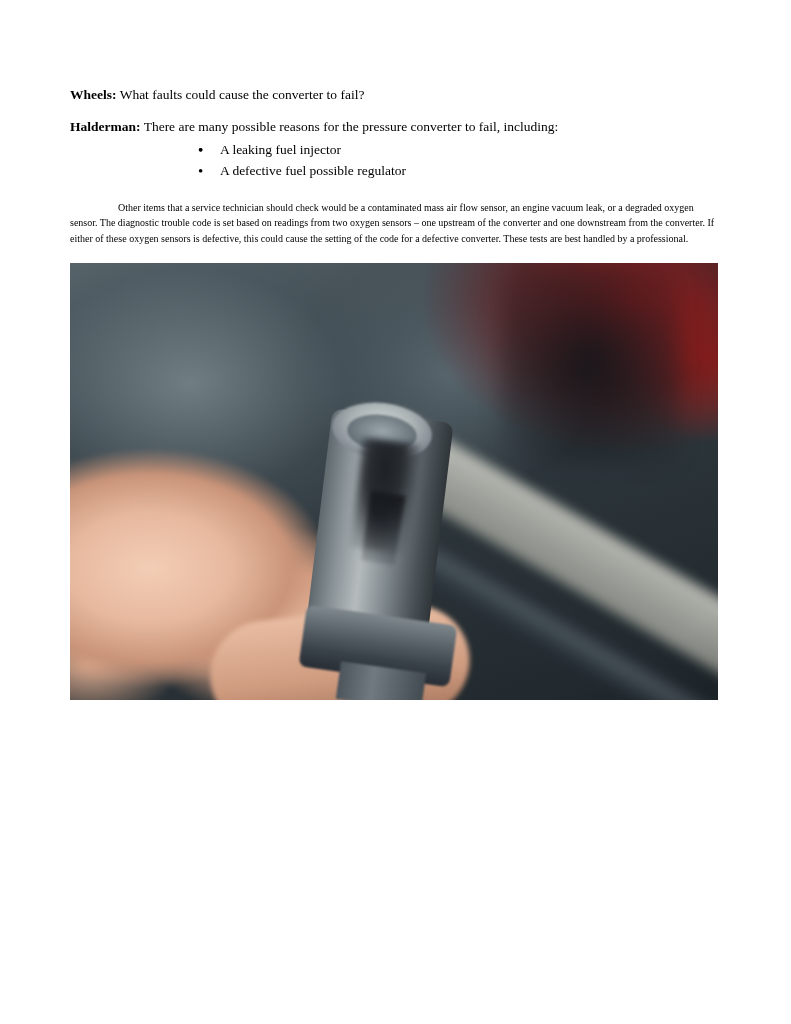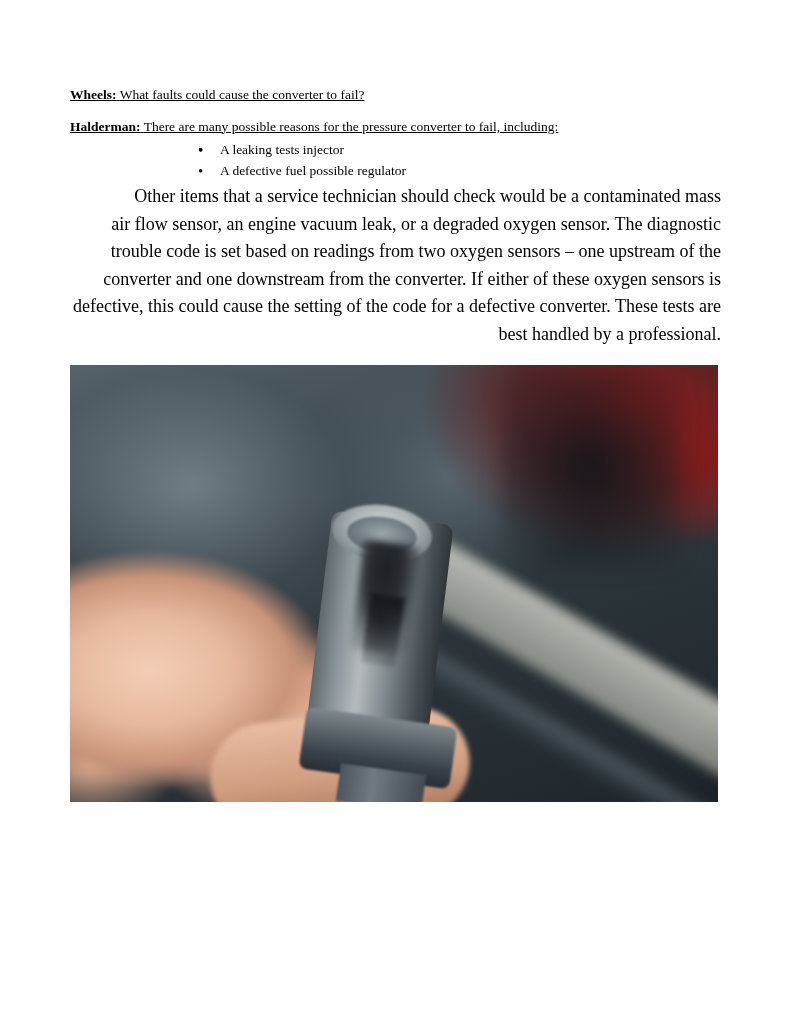--- a/index.html
+++ b/index.html
@@ -22,21 +22,20 @@
     box-sizing: border-box;
     padding: 88px 70px 0 70px;
   }
   .qa-block {
     font-size: 13.5px;
     line-height: 1.0;
   }
   .qa-line {
     margin: 0 0 0 0;
     font-size: 13.5px;
-    text-decoration: underline;
   }
   .speaker {
     font-weight: bold;
   }
   .spacer-sm {
     height: 18px;
   }
   ul.fault-list {
     list-style: none;
     margin: 7px 0 0 0;
@@ -49,24 +48,24 @@
     padding-left: 150px;
   }
   ul.fault-list li .bullet {
     position: absolute;
     left: 128px;
     top: -1px;
     font-size: 15px;
     line-height: 1.52;
   }
   .body-para {
-    margin: 2px 0 0 0;
-    font-size: 18px;
+    margin: 19px 0 0 0;
+    font-size: 10px;
     line-height: 1.53;
-    text-align: right;
+    text-align: left;
     text-indent: 48px;
   }
   .photo-wrap {
     margin-top: 17px;
     width: 648px;
     height: 437px;
     position: relative;
     overflow: hidden;
     background: #2a3338;
   }
@@ -229,21 +228,21 @@
     </p>
     <div class="spacer-sm"></div>
     <p class="qa-line">
       <span class="speaker">Halderman:</span>
       <span>There are many possible reasons for the pressure converter to fail, including:</span>
     </p>
   </div>
 
   <ul class="fault-list">
     <li><span class="bullet">•</span></li>
-    <li><span class="bullet">•</span><span>A leaking tests injector</span></li>
+    <li><span class="bullet">•</span><span>A leaking fuel injector</span></li>
     <li><span class="bullet">•</span><span>A defective fuel possible regulator</span></li>
   </ul>
 
   <p class="body-para">Other items that a service technician should check would be a contaminated mass air flow sensor, an engine vacuum leak, or a degraded oxygen sensor.  The diagnostic trouble code is set based on readings from two oxygen sensors – one upstream of the converter and one downstream from the converter.  If either of these oxygen sensors is defective, this could cause the setting of the code for a defective converter.  These tests are best handled by a professional.</p>
 
   <div class="photo-wrap">
     <div class="ph-bg"></div>
     <div class="ph-darkblob"></div>
     <div class="ph-diag"></div>
     <div class="ph-diag2"></div>

